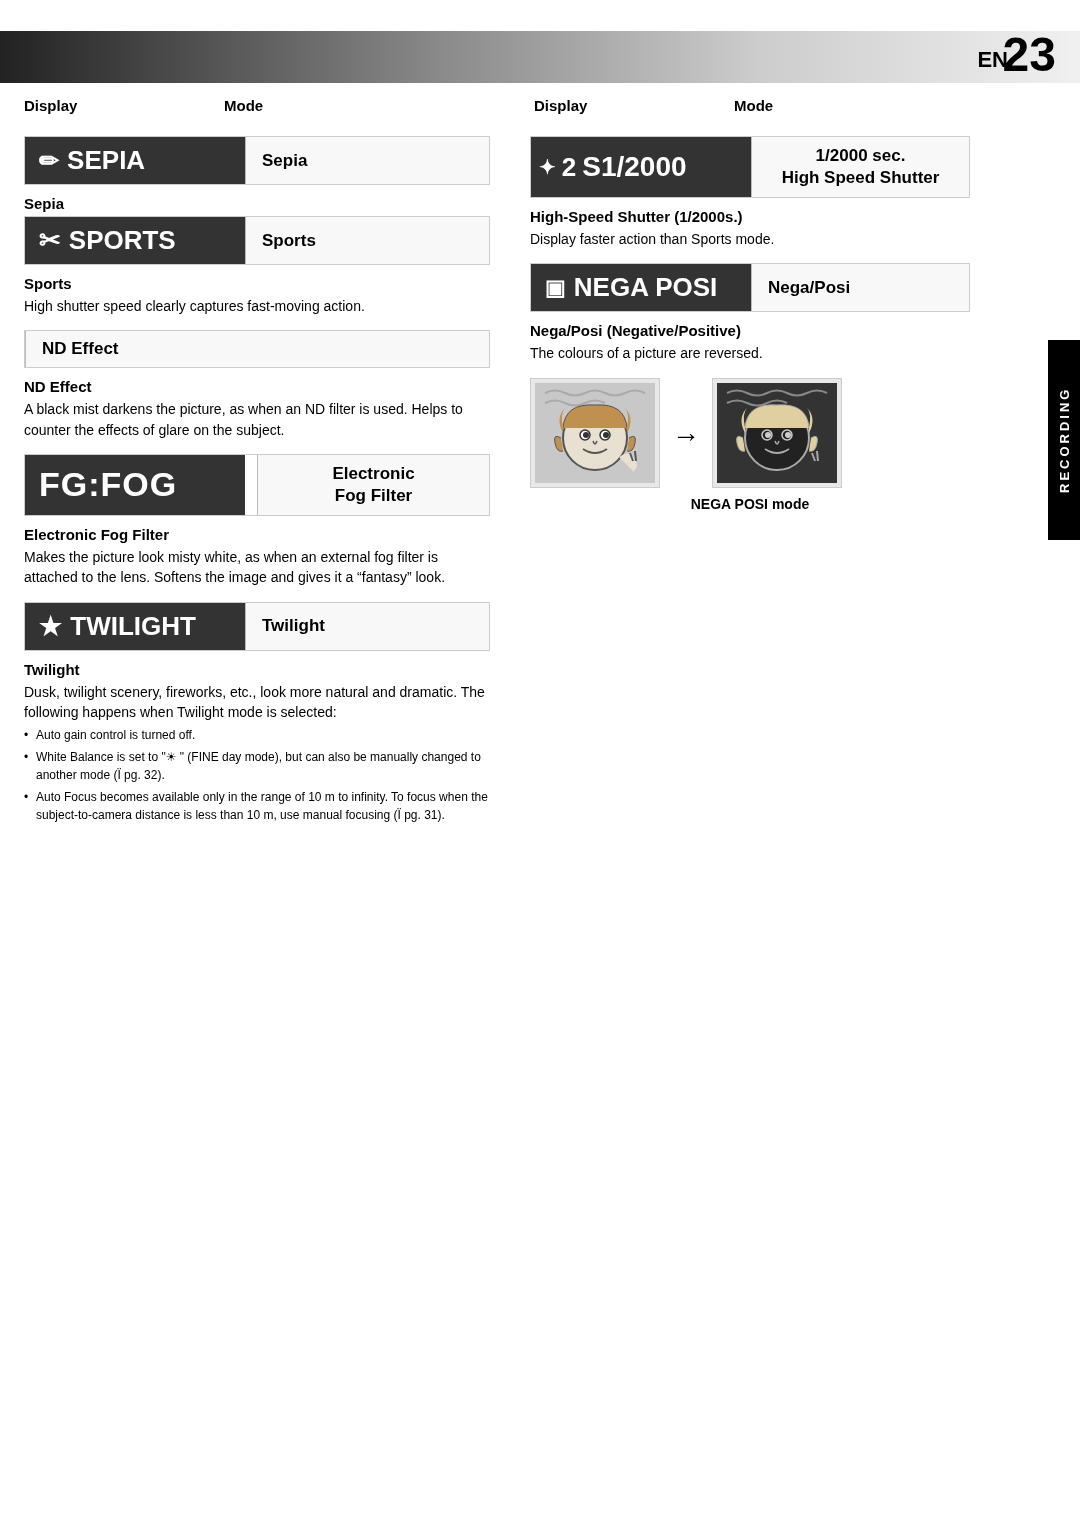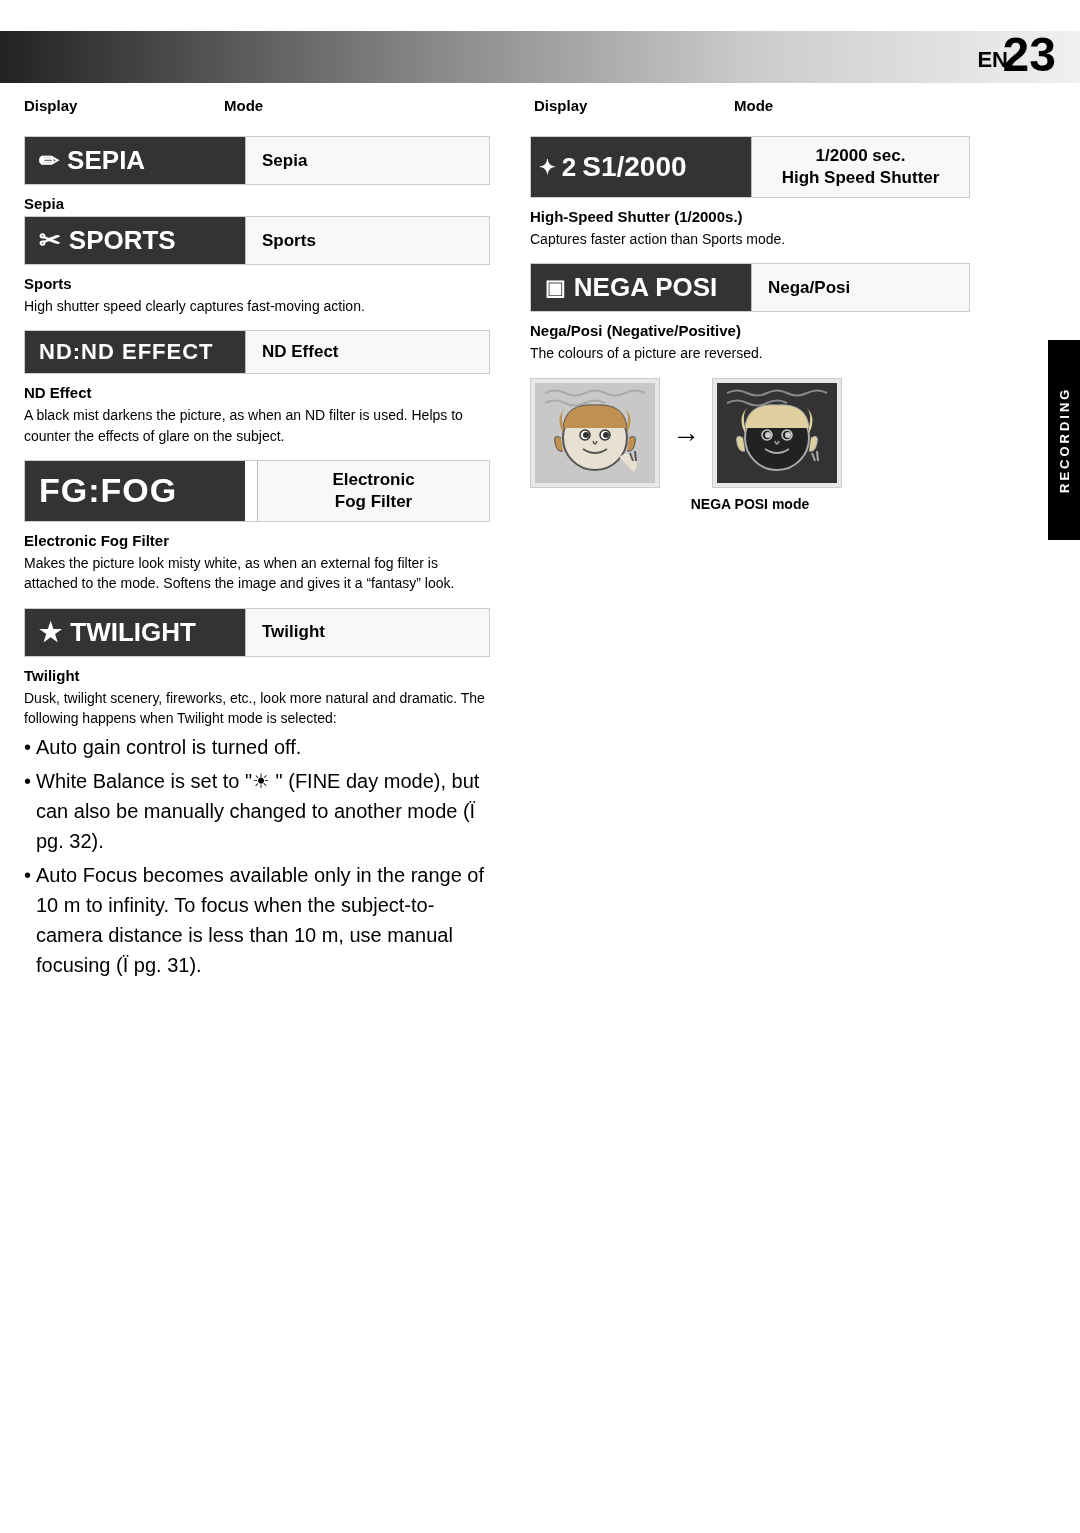--- a/index.html
+++ b/index.html
@@ -137,21 +137,21 @@
       margin-bottom: 4px;
     }
     .section-body {
       font-size: 14px;
       line-height: 1.45;
       margin-bottom: 14px;
     }
 
     
     .bullet-list {
-      font-size: 20px;
+      font-size: 12px;
       line-height: 1.5;
       list-style: none;
       margin-top: 4px;
     }
     .bullet-list li {
       padding-left: 12px;
       position: relative;
       margin-bottom: 4px;
     }
     .bullet-list li::before {
@@ -263,44 +263,41 @@
       <div class="mode-label">
         <span>Sports</span>
       </div>
     </div>
     <div class="section-title">Sports</div>
     <div class="section-body">
       <span>High shutter speed clearly captures fast-moving action.</span>
     </div>
 
     <div class="mode-box">
-      <div class="mode-display">
-        <span class="nd-display">ND:ND EFFECT</span>
-      </div>
       <div class="mode-label">
         <span>ND Effect</span>
       </div>
     </div>
     <div class="section-title">ND Effect</div>
     <div class="section-body">
       <span>A black mist darkens the picture, as when an ND filter is used. Helps to counter the effects of glare on the subject.</span>
     </div>
 
     <div class="mode-box">
       <div class="mode-display mode-display-large" style="font-size:34px; letter-spacing:1px;">
         <span>FG:FOG</span>
       </div>
       <div class="mode-label mode-label-two-line" style="display:flex; flex-direction:column;margin-left:12px;">
         <span>Electronic</span>
         <span>Fog Filter</span>
       </div>
     </div>
     <div class="section-title">Electronic Fog Filter</div>
     <div class="section-body">
-      <span>Makes the picture look misty white, as when an external fog filter is attached to the mode. Softens the image and gives it a “fantasy” look.</span>
+      <span>Makes the picture look misty white, as when an external fog filter is attached to the lens. Softens the image and gives it a “fantasy” look.</span>
     </div>
 
     <div class="mode-box">
       <div class="mode-display">
         <span style="font-size:26px;">★</span>
         <span style="font-size:26px;">TWILIGHT</span>
       </div>
       <div class="mode-label">
         <span>Twilight</span>
       </div>
@@ -325,21 +322,21 @@
         <span style="font-size:26px;">2</span>
         <span style="font-size:28px;">S1/2000</span>
       </div>
       <div class="mode-label mode-label-two-line" style="display:flex; flex-direction:column;">
         <span style="font-weight:bold;">1/2000 sec.</span>
         <span style="font-weight:bold;">High Speed Shutter</span>
       </div>
     </div>
     <div class="section-title">High-Speed Shutter (1/2000s.)</div>
     <div class="section-body">
-      <span>Captures faster action than Sports mode.</span>
+      <span>Display faster action than Sports mode.</span>
     </div>
 
     <div class="mode-box">
       <div class="mode-display">
         <span style="font-size:22px;">▣</span>
         <span>NEGA POSI</span>
       </div>
       <div class="mode-label">
         <span>Nega/Posi</span>
       </div>

